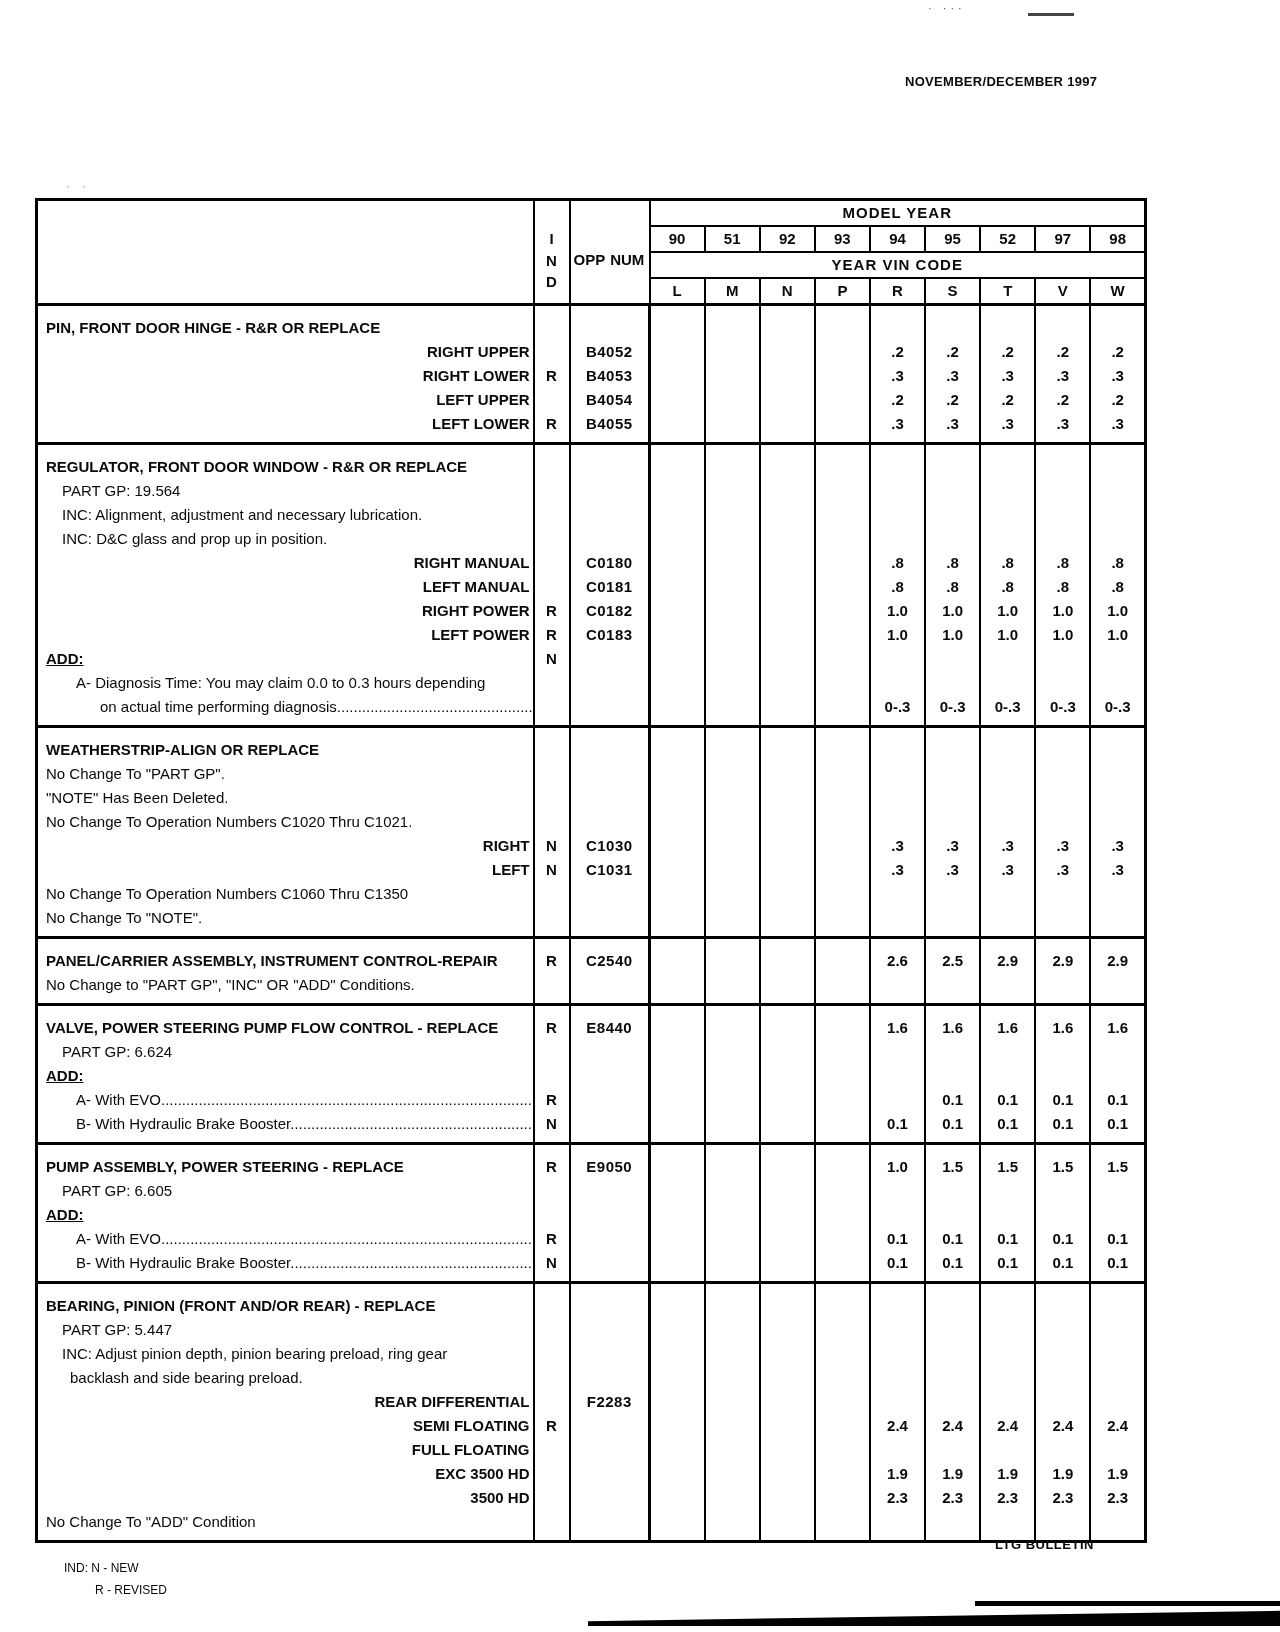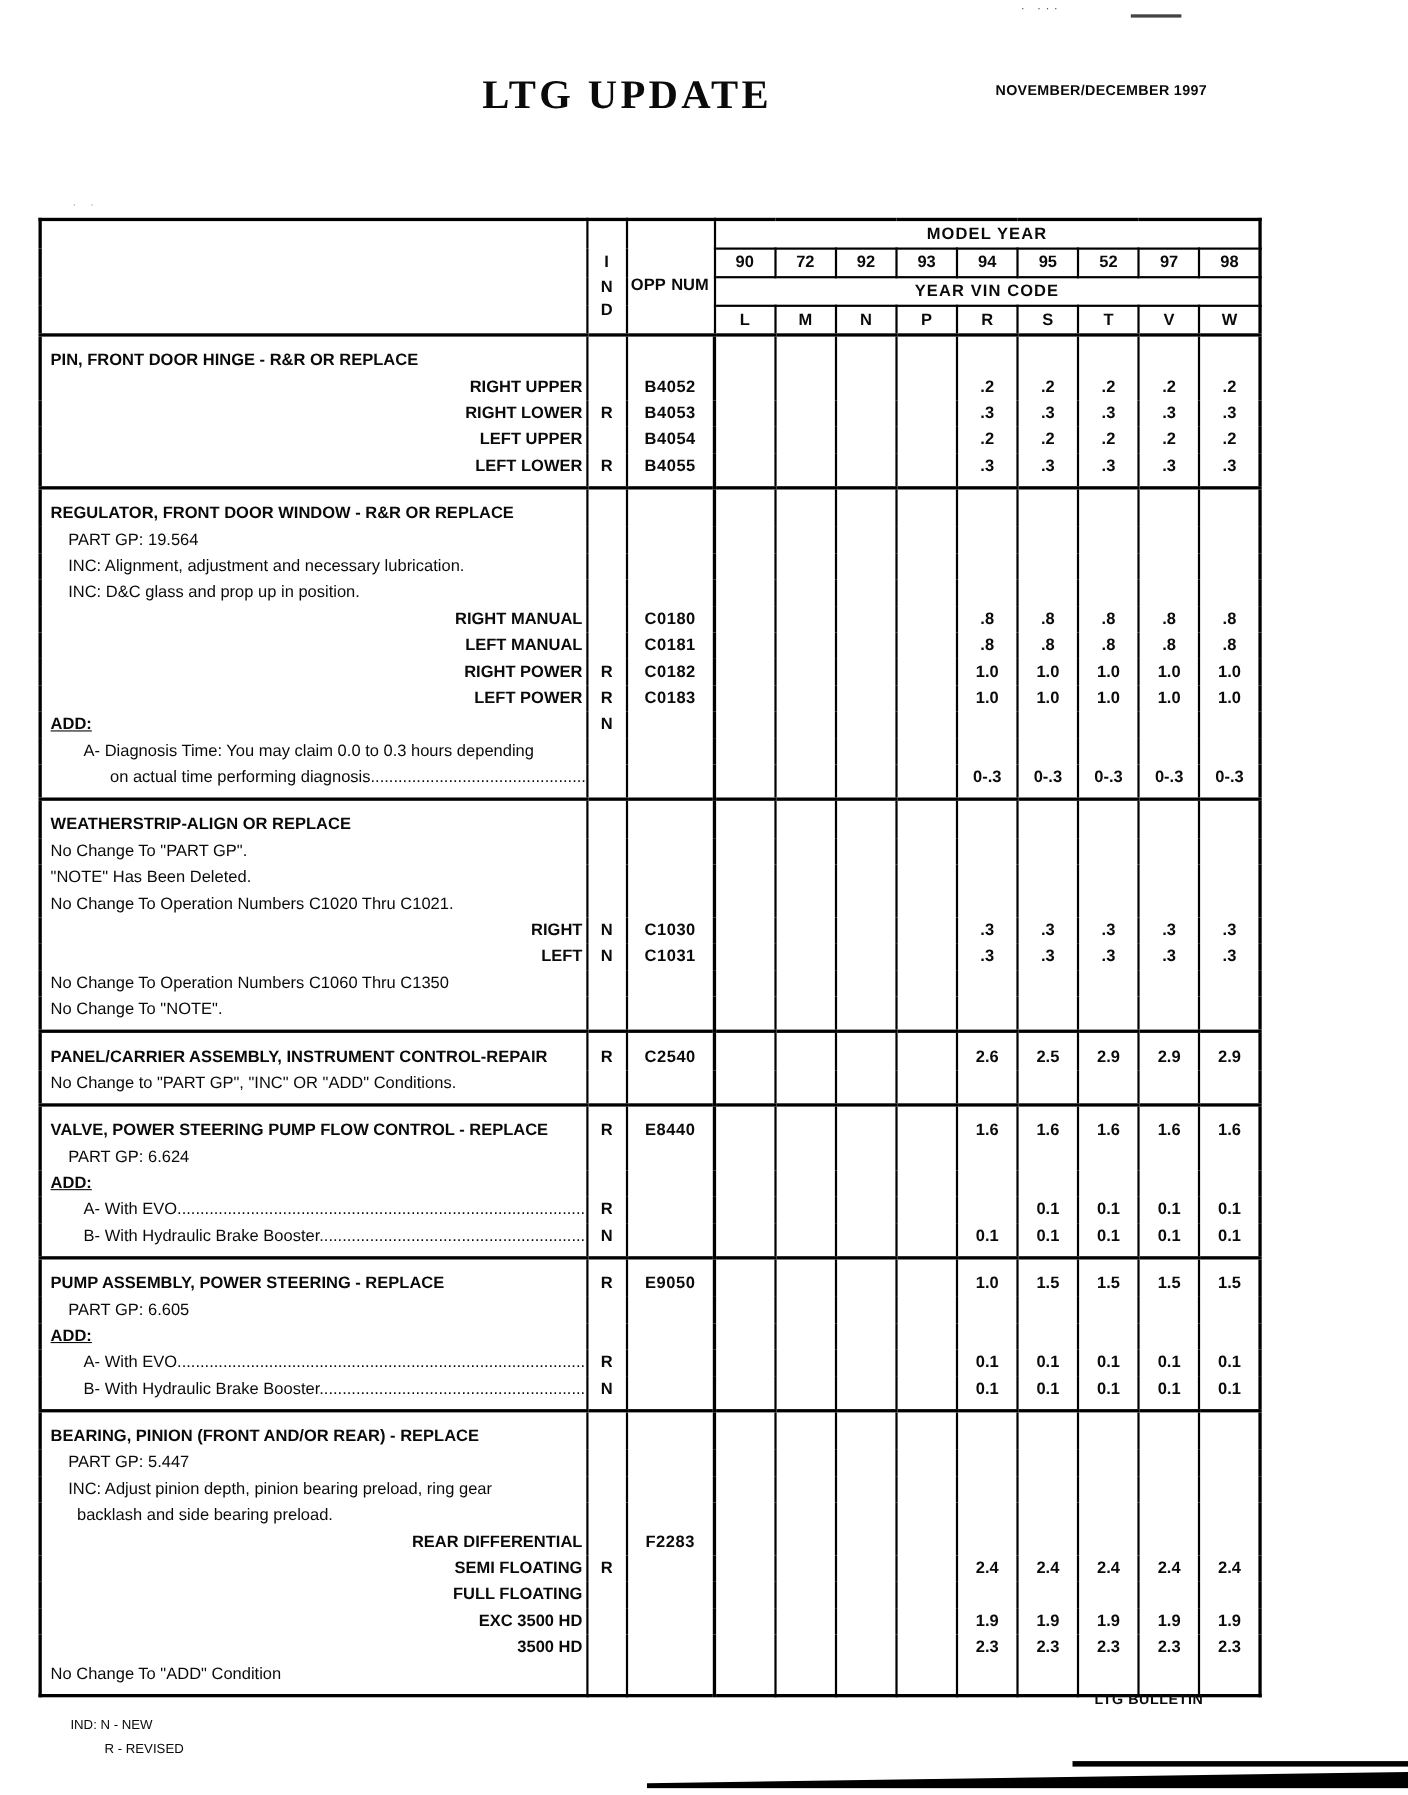--- a/index.html
+++ b/index.html
@@ -61,21 +61,20 @@
 
 <div class="page">
 
   <div class="art-dots">· ···</div>
   <div class="art-dash"></div>
   <div class="art-lmark">· ·</div>
   <div class="art-bar"></div>
   <div class="art-bar2"></div>
 
   <div class="doc-title">
-    <div class="t1">LTG  UPDATE</div>
   </div>
   <div class="issue-date">NOVEMBER/DECEMBER 1997</div>
 
   <table class="ltg">
     <colgroup>
       <col style="width:497px">
         <col style="width:36px">
         <col style="width:80px">
       <col>
         <col>
@@ -100,21 +99,21 @@
         <td class="h-opp" rowspan="4">
           <div class="opp-stack">
             <span>OPP</span>
             <span>NUM</span>
           </div>
         </td>
         <td class="h-banner" colspan="9">MODEL  YEAR</td>
       </tr>
       <tr class="h-r2">
         <td class="h-year">90</td>
-        <td class="h-year">72</td>
+        <td class="h-year">51</td>
         <td class="h-year">92</td>
         <td class="h-year">93</td>
         <td class="h-year">94</td>
         <td class="h-year">95</td>
         <td class="h-year">52</td>
         <td class="h-year">97</td>
         <td class="h-year">98</td>
       </tr>
       <tr class="h-r3">
         <td class="h-vinlabel" colspan="9">YEAR  VIN  CODE</td>

